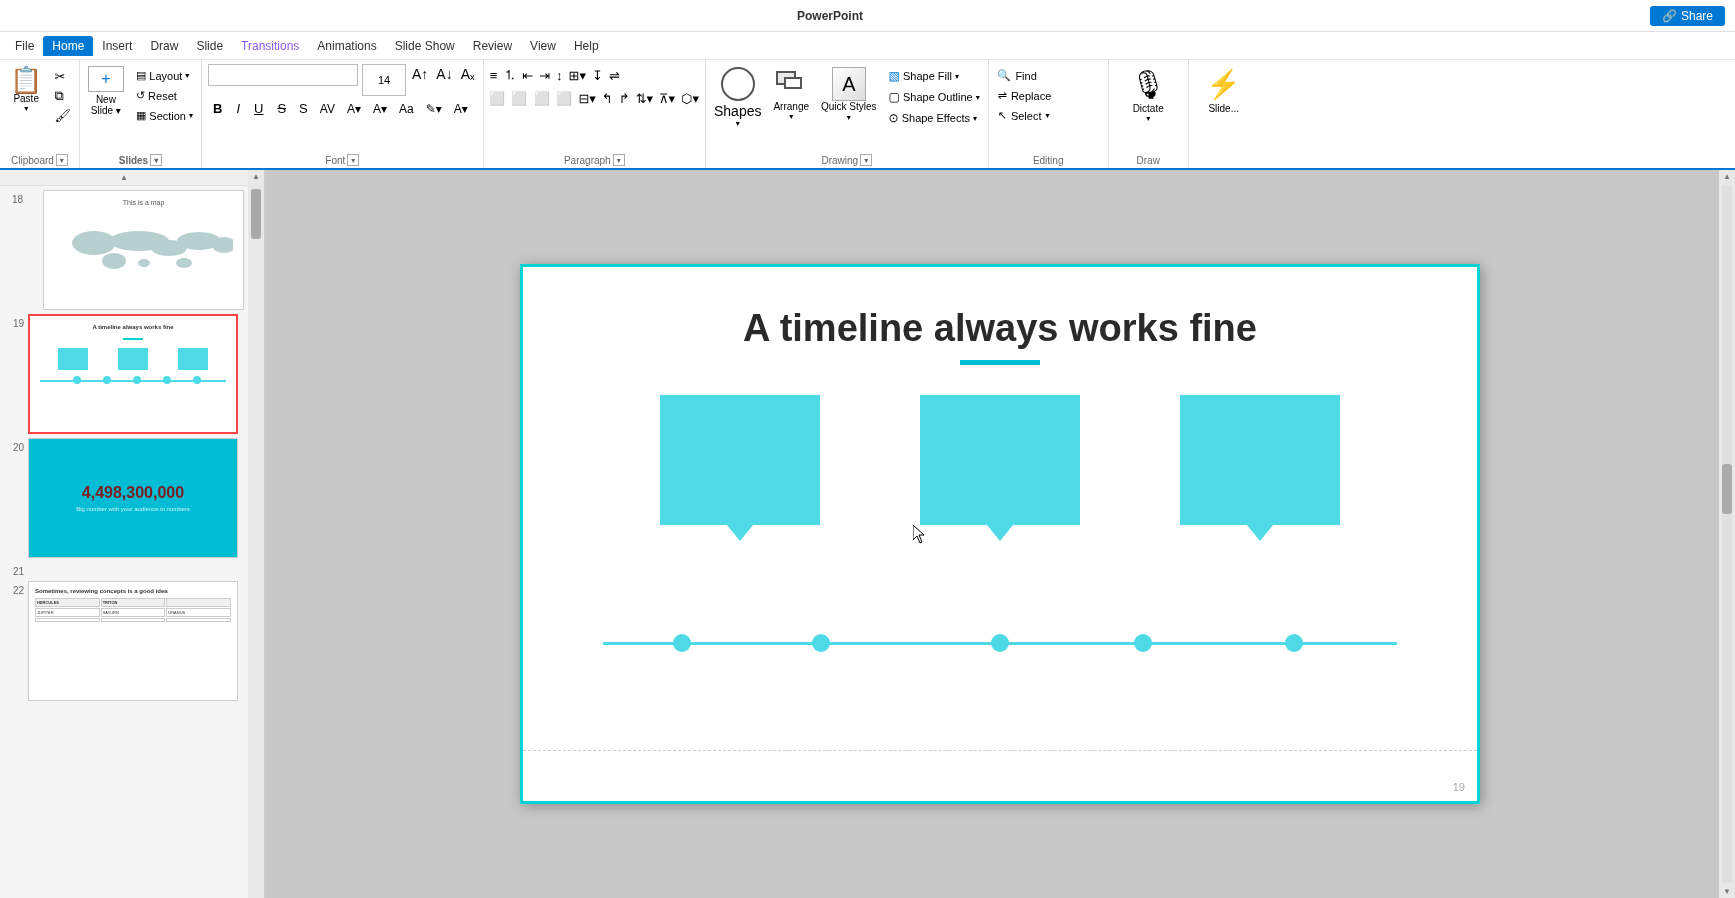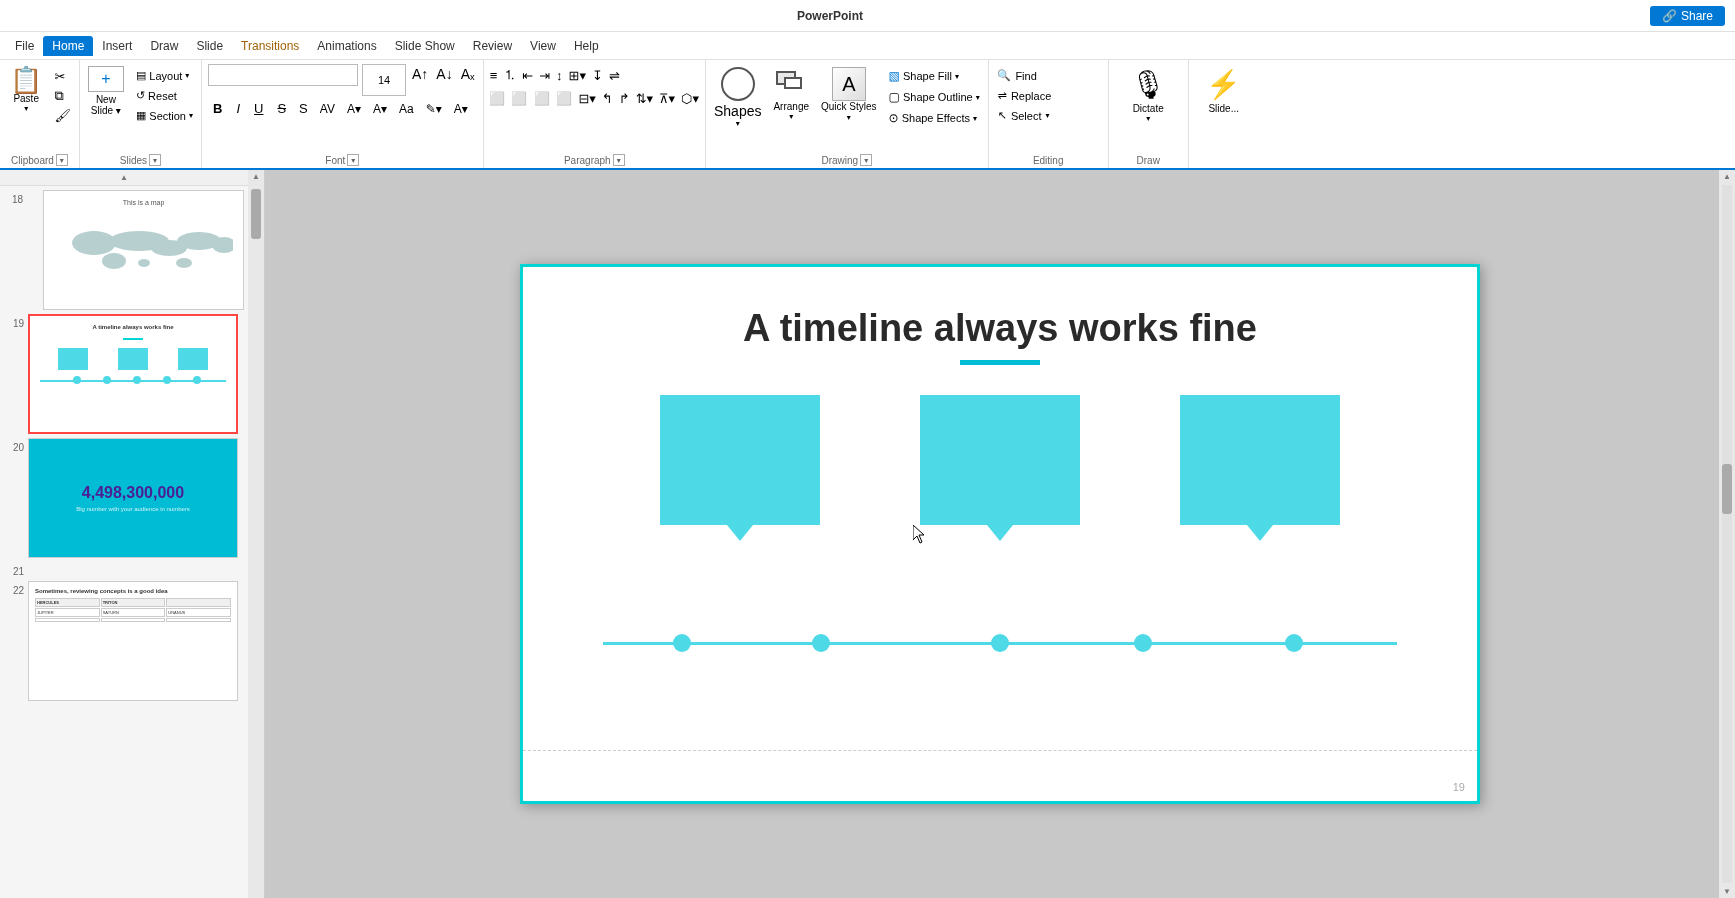--- a/index.html
+++ b/index.html
@@ -15,21 +15,21 @@
     <span>Share</span>
   </button>
 </div>
 
 <div style="height:28px; background:#fff; display:flex; align-items:center; padding:0 6px; gap:0; border-bottom:1px solid #e0e0e0;">
   <div style="padding:3px 9px; font-size:12px; color:#333; cursor:pointer; border-radius:3px;">File</div>
   <div style="padding:3px 9px; font-size:12px; color:#333; cursor:pointer; background:#0078d4; color:white; border-radius:3px 3px 0 0;">Home</div>
   <div style="padding:3px 9px; font-size:12px; color:#333; cursor:pointer;">Insert</div>
   <div style="padding:3px 9px; font-size:12px; color:#333; cursor:pointer;">Draw</div>
   <div style="padding:3px 9px; font-size:12px; color:#333; cursor:pointer;">Slide</div>
-  <div style="padding:3px 9px; font-size:12px; color:#a16207; cursor:pointer;">Transitions</div>
+  <div style="padding:3px 9px; font-size:12px; color:#8b5cf6; cursor:pointer;">Transitions</div>
   <div style="padding:3px 9px; font-size:12px; color:#333; cursor:pointer;">Animations</div>
   <div style="padding:3px 9px; font-size:12px; color:#333; cursor:pointer;">Slide Show</div>
   <div style="padding:3px 9px; font-size:12px; color:#333; cursor:pointer;">Review</div>
   <div style="padding:3px 9px; font-size:12px; color:#333; cursor:pointer;">View</div>
   <div style="padding:3px 9px; font-size:12px; color:#333; cursor:pointer;">Help</div>
 </div>
 
 <div style="height:110px; background:#fff; border-bottom:2px solid #0078d4; display:flex; overflow:hidden;">
 
   <div style="display:flex; flex-direction:column; padding:4px 4px 0; border-right:1px solid #e0e0e0;">
@@ -76,21 +76,21 @@
           <span>↺</span>
           <span>Reset</span>
         </div>
         <div style="display:flex; align-items:center; gap:3px; padding:2px 4px; cursor:pointer; border-radius:2px; font-size:11px;">
           <span>▦</span>
           <span>Section</span>
           <span style="font-size:8px;">▾</span>
         </div>
       </div>
     </div>
-    <div style="font-size:10px; color:#666; text-align:center; padding:2px 0; display:flex; align-items:center; justify-content:center; gap:2px;">
+    <div style="font-size:10px; color:#666; text-align:center; padding:2px 0; display:flex; align-items:center; justify-content:center; gap:2px;font-weight:bold;">
       <span>Slides</span>
       <span style="font-size:8px; border:1px solid #aaa; width:12px; height:12px; display:flex; align-items:center; justify-content:center; cursor:pointer;">▾</span>
     </div>
   </div>
 
   <div style="display:flex; flex-direction:column; padding:4px 6px 0; border-right:1px solid #e0e0e0; min-width:220px;">
     <div style="flex:1;">
       <div style="display:flex; gap:4px; margin-bottom:3px;">
         <input type="text" style="width: 150px; height: 22px; border: 1px solid rgb(187, 187, 187); font-size: 11px; padding: 0px 4px;" value="">
         <input type="text" value="14" style="width: 44px; height: 32px; border: 1px solid rgb(187, 187, 187); font-size: 11px; padding: 0px 4px; text-align: center;">
@@ -286,21 +286,21 @@
           <div style="position:absolute; top:60px; left:73px; width:8px; height:8px; border-radius:50%; background:#4dd9e6;"></div>
           <div style="position:absolute; top:60px; left:103px; width:8px; height:8px; border-radius:50%; background:#4dd9e6;"></div>
           <div style="position:absolute; top:60px; left:133px; width:8px; height:8px; border-radius:50%; background:#4dd9e6;"></div>
           <div style="position:absolute; top:60px; left:163px; width:8px; height:8px; border-radius:50%; background:#4dd9e6;"></div>
         </div>
       </div>
 
       <div style="display:flex; gap:4px; align-items:flex-start; margin:4px 4px; cursor:pointer;">
         <span style="font-size:10px; color:#666; width:20px; text-align:right; padding-top:4px;">20</span>
         <div style="width:210px; height:120px; background:#00bcd4; border:1px solid #ccc; position:relative; overflow:hidden; display:flex; flex-direction:column; align-items:center; justify-content:center;">
-          <div style="font-size:16px; font-weight:bold; color:#4c1d95; text-align:center;">4,498,300,000</div>
+          <div style="font-size:16px; font-weight:bold; color:#7f1d1d; text-align:center;">4,498,300,000</div>
           <div style="font-size:6px; color:rgba(255,255,255,0.8); text-align:center; margin-top:4px; padding:0 10px;">Big number with your audience in numbers</div>
         </div>
       </div>
 
       <div style="display:flex; gap:4px; align-items:flex-start; margin:4px 4px; cursor:pointer;">
         <span style="font-size:10px; color:#666; width:20px; text-align:right; padding-top:4px;">21</span>
       </div>
 
       <div style="display:flex; gap:4px; align-items:flex-start; margin:4px 4px; cursor:pointer;">
         <span style="font-size:10px; color:#666; width:20px; text-align:right; padding-top:4px;">22</span>

